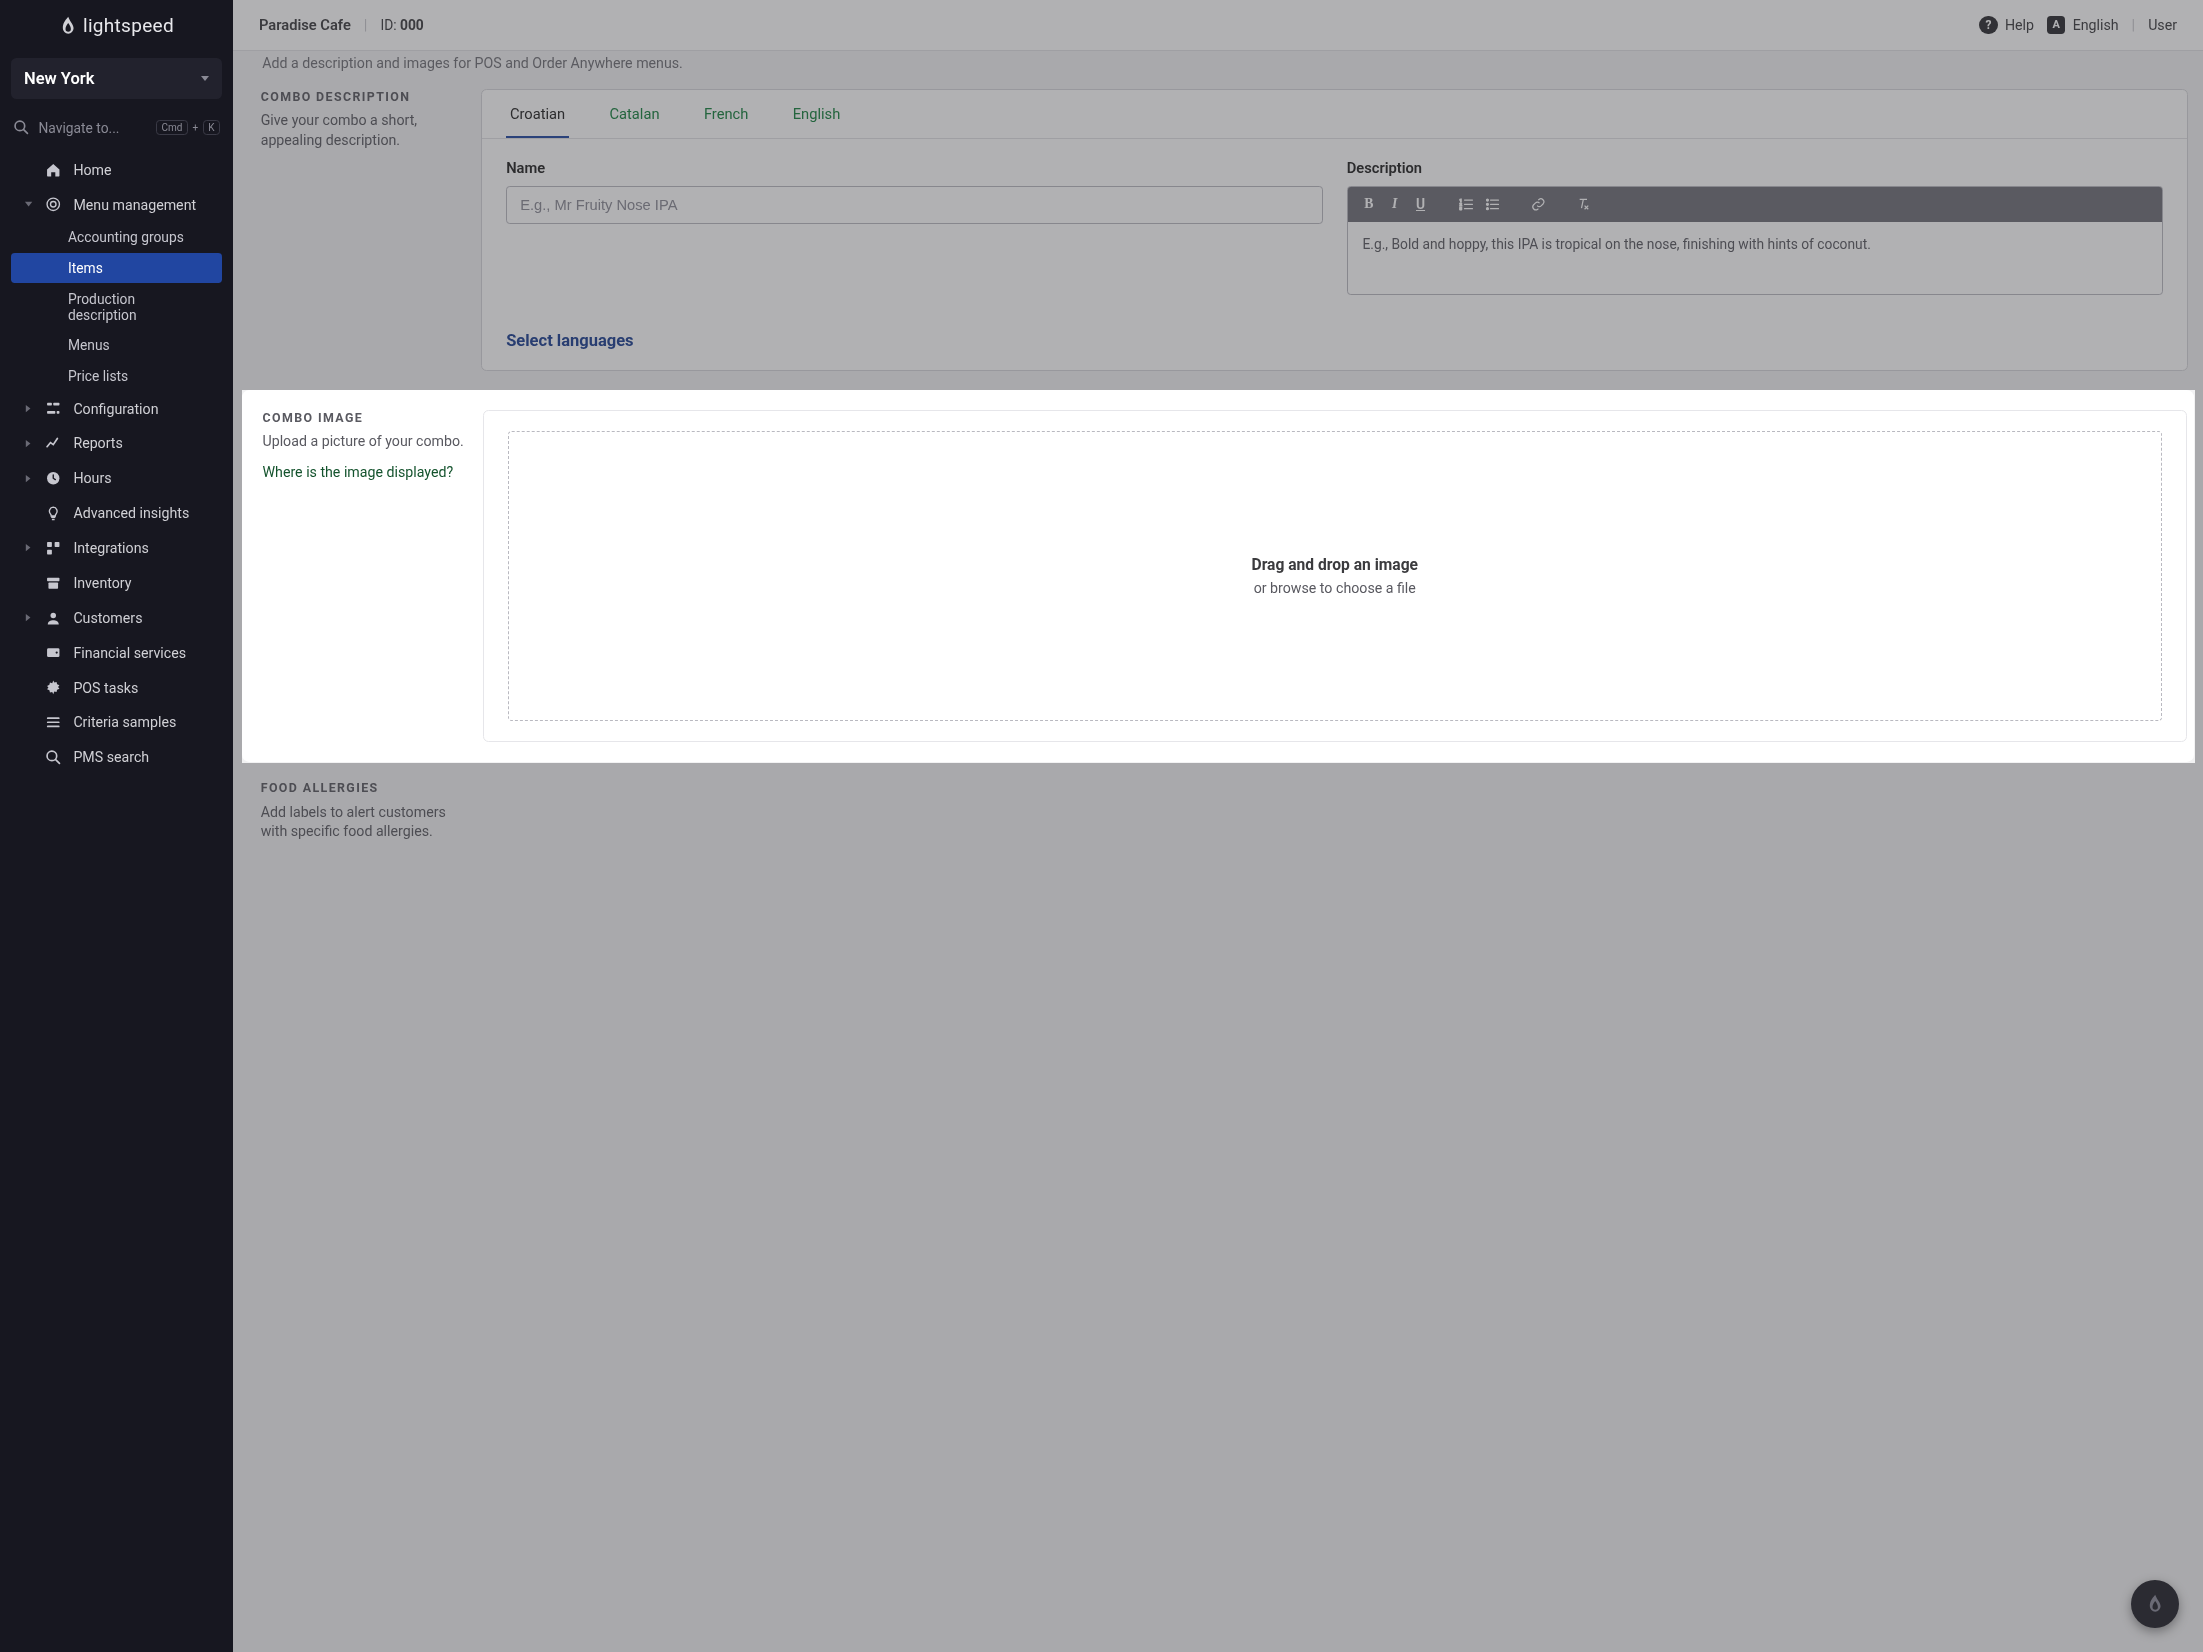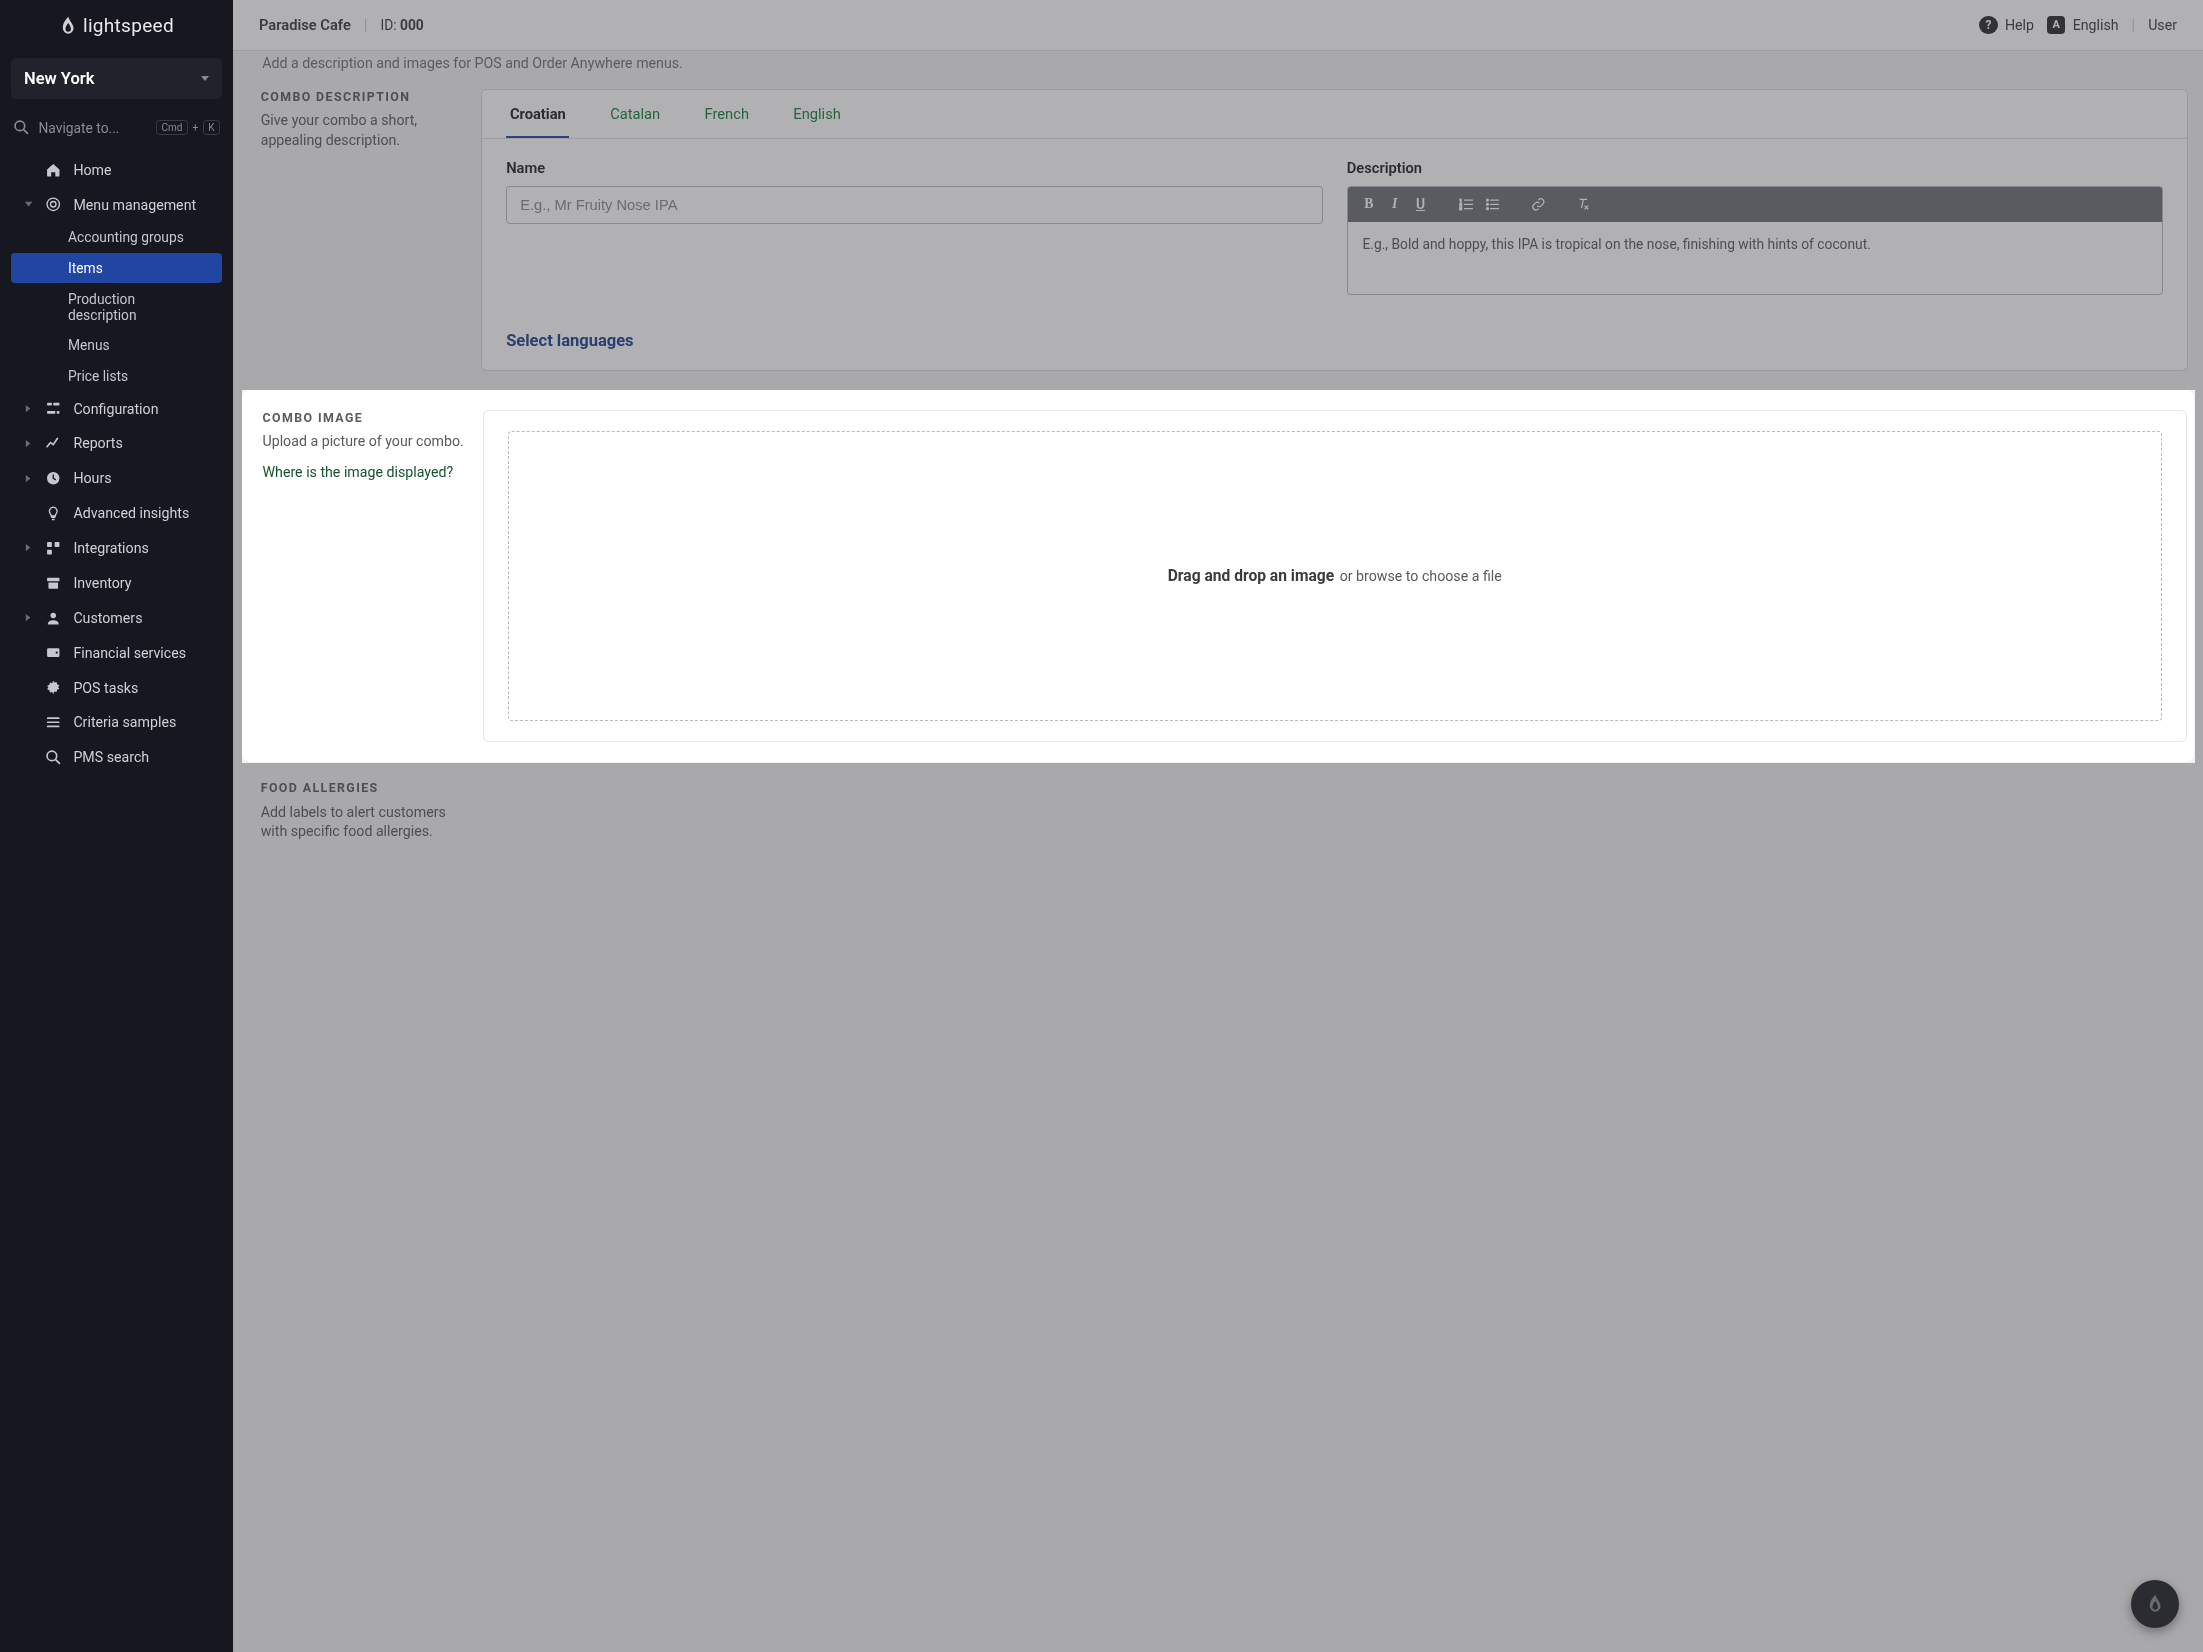--- a/index.html
+++ b/index.html
@@ -46,39 +46,39 @@
   .section { display:flex; gap: 16.5px; padding: 18.4px 5.5px; align-items: flex-start; }
   .section-left { width: 217px; flex: 0 0 217px; padding-left: 13px; }
   .section-left h4 { font-size: 12.4px; font-weight: 700; letter-spacing: 1.4px; color:#595960; margin-bottom: 7.3px; }
   .section-left p { font-size: 14.2px; color:#595960; line-height: 1.35; }
   .section-left a { display:inline-block; margin-top: 13px; color:#14532d; font-size: 14.2px; text-decoration: none; }
   .card { flex:1; background:#fff; border:0.9px solid #d6d6da; border-radius: 5.5px; padding: 0; }
   .card-body { padding: 20px 24px; }
 
   .tabs { display:flex; gap: 37px; padding: 0 24px; border-bottom: 0.9px solid #e2e2e4; }
   .tab { padding: 14.7px 3.7px 13px; font-size: 14.7px; color:#15803d; cursor:pointer; border-bottom: 2.8px solid transparent; }
-  .tab.active { border-bottom-color:#2146a1; color:#222; font-weight:700;}
+  .tab.active { border-bottom-color:#2146a1; color:#222; font-weight:400;}
 
   .field-row { display:flex; gap: 24px; }
   .field { flex:1; }
   .field-label { font-weight:600; font-size:14.7px; display:block; margin-bottom: 9.2px; color:#222;}
   .text-input { width:100%; padding: 10px 13px; font-size:14.7px; border:0.9px solid #b9b9c0; border-radius:3.7px; background:#fff; }
   .text-input::placeholder{ color:#8a8a95;}
   .rte { border:0.9px solid #b9b9c0; border-radius:3.7px; overflow:hidden;}
   .rte-toolbar{ background:#6e6e77; display:flex; align-items:center; padding: 5.5px 9.2px; gap: 1.8px;}
   .rte-toolbar .grp { display:flex; gap: 1.8px; margin-right: 20px;}
   .rte-btn{ width:24px;height:24px;display:inline-flex;align-items:center;justify-content:center;color:#fff;cursor:pointer;border-radius:2.8px;font-size:13.8px;font-weight:600;}
   .rte-area{ padding: 13px 14.7px; min-height: 72px; font-size:13.8px; color:#595960; line-height:1.4; }
   .link-row { padding: 16.5px 24px 20px; }
   .link-row a{ color:#1b3f91; font-size:16.5px; font-weight:700; text-decoration:none; }
 
   .best { font-weight:700; font-size:15.6px; color:#3b3b3e; }
   .tips { margin: 7.3px 0 0 18.4px; color:#4a4a50; font-size:15px; line-height:1.45; }
   .tips li{ margin-bottom:1.8px; }
-  .dropzone { border: 1.8px dashed #b9b9c0; border-radius:3.7px; height: 290px; display:flex; flex-direction:row; align-items:center; justify-content:center; gap:5.5px; cursor:pointer;}
+  .dropzone { border: 1.8px dashed #b9b9c0; border-radius:3.7px; height: 290px; display:flex; flex-direction:column; align-items:center; justify-content:center; gap:5.5px; cursor:pointer;}
   .dropzone .dz1{ font-weight:700; font-size:15.6px; color:#3b3b3e;}
   .dropzone .dz2{ font-size:14.2px; color:#595960;}
 
   .select { border:0.9px solid #b9b9c0; border-radius:3.7px; padding: 11px 13px; display:flex; align-items:center; justify-content:space-between; cursor:pointer; background:#fff;}
   .select .ph{ color:#7a7a82; font-size:14.7px; }
   .dim-overlay{ position:absolute; inset:0; pointer-events:none; }
   .dim-overlay > div{ position:absolute; background: rgba(60,60,66,0.40); }
 
   
   .fab { position: absolute; right: 24px; bottom: 24px; width: 48px; height:48px; border-radius:50%; background:#2b2b32; display:flex; align-items:center; justify-content:center; cursor:pointer; box-shadow: 0 3.7px 11px rgba(0,0,0,.35);}

